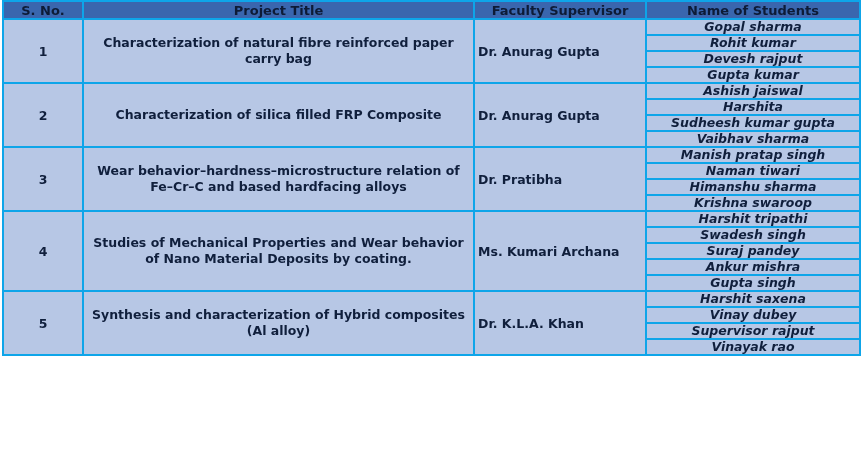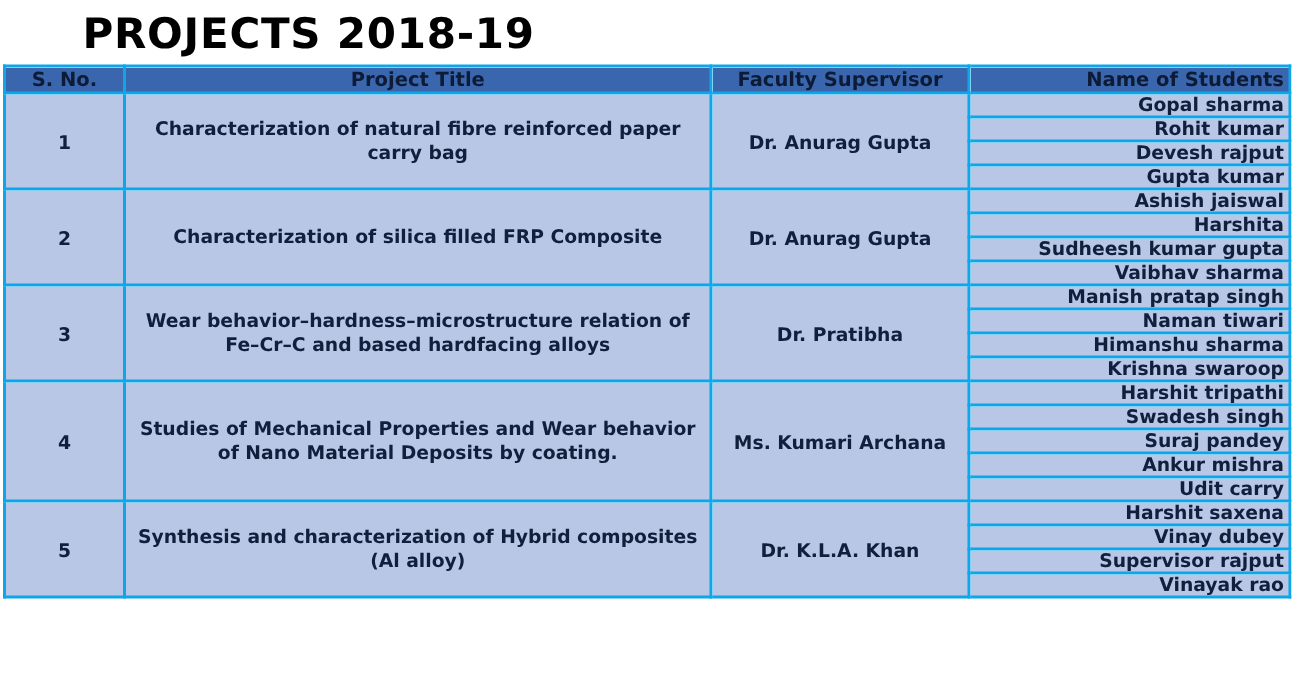--- a/index.html
+++ b/index.html
@@ -47,50 +47,49 @@
     background: #3a66ae;
     color: #0d1b36;
     height: 16px;
     font-size: 13px;
     line-height: 15px;
   }
   table.projects td {
     background: #b7c7e5;
   }
   th.h-sno, th.h-title, th.h-sup { text-align: center; }
-  th.h-stu { text-align: right; padding-left: 4px; }
+  th.h-stu { text-align: center; padding-left: 4px; }
   td.sno-cell {
     text-align: center;
     vertical-align: middle;
     font-size: 13px;
   }
   td.title-cell {
     text-align: center;
     vertical-align: middle;
     line-height: 16px;
     padding: 0 14px;
   }
   td.sup-cell {
-    text-align: center;
     vertical-align: middle;
     font-size: 13px;
   }
   td.student-cell {
     height: 14px;
     line-height: 14px;
-    text-align: right;
+    text-align: center;
     padding-left: 4px;
     white-space: nowrap;
+    font-style: italic;
   }
 </style>
 </head>
 <body>
 
 <div class="page">
-  <div class="page-title">PROJECTS 2018-19</div>
 
   <table class="projects">
     <colgroup>
       <col class="c-sno">
         <col class="c-title">
         <col class="c-sup">
         <col class="c-stu">
     </colgroup>
     <thead>
       <tr>
@@ -159,21 +158,21 @@
       <tr>
           <td class="student-cell">Swadesh singh</td>
         </tr>
       <tr>
           <td class="student-cell">Suraj pandey</td>
         </tr>
       <tr>
           <td class="student-cell">Ankur mishra</td>
         </tr>
       <tr>
-          <td class="student-cell">Udit carry</td>
+          <td class="student-cell">Gupta singh</td>
         </tr>
 
       <tr>
         <td class="sno-cell" rowspan="4">5</td>
         <td class="title-cell" rowspan="4">Synthesis and characterization of Hybrid composites (Al alloy)</td>
         <td class="sup-cell" rowspan="4">Dr. K.L.A. Khan</td>
         <td class="student-cell">Harshit saxena</td>
       </tr>
       <tr>
           <td class="student-cell">Vinay dubey</td>

